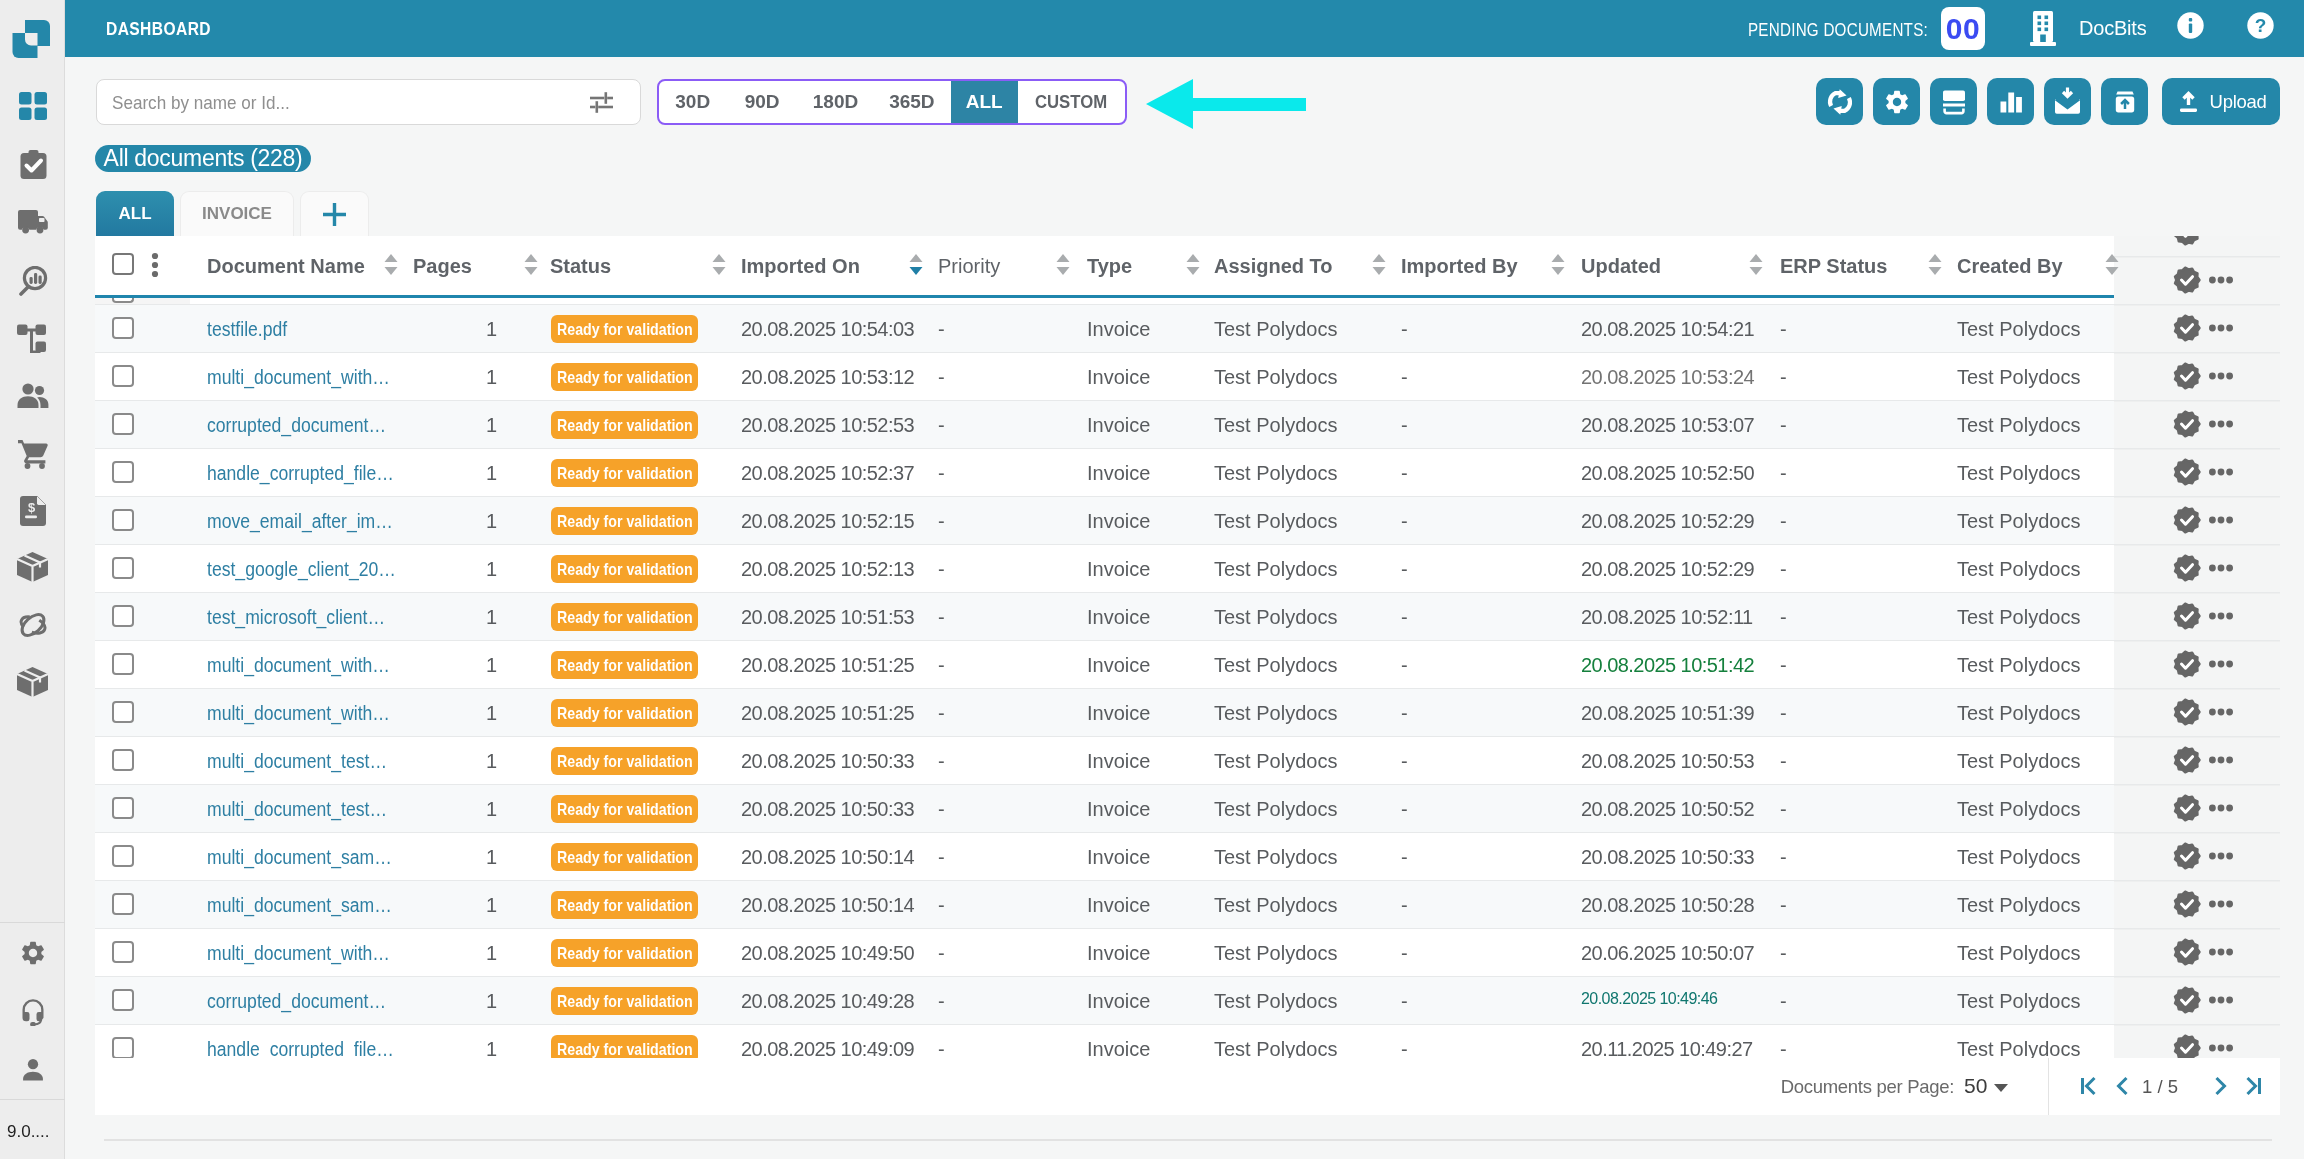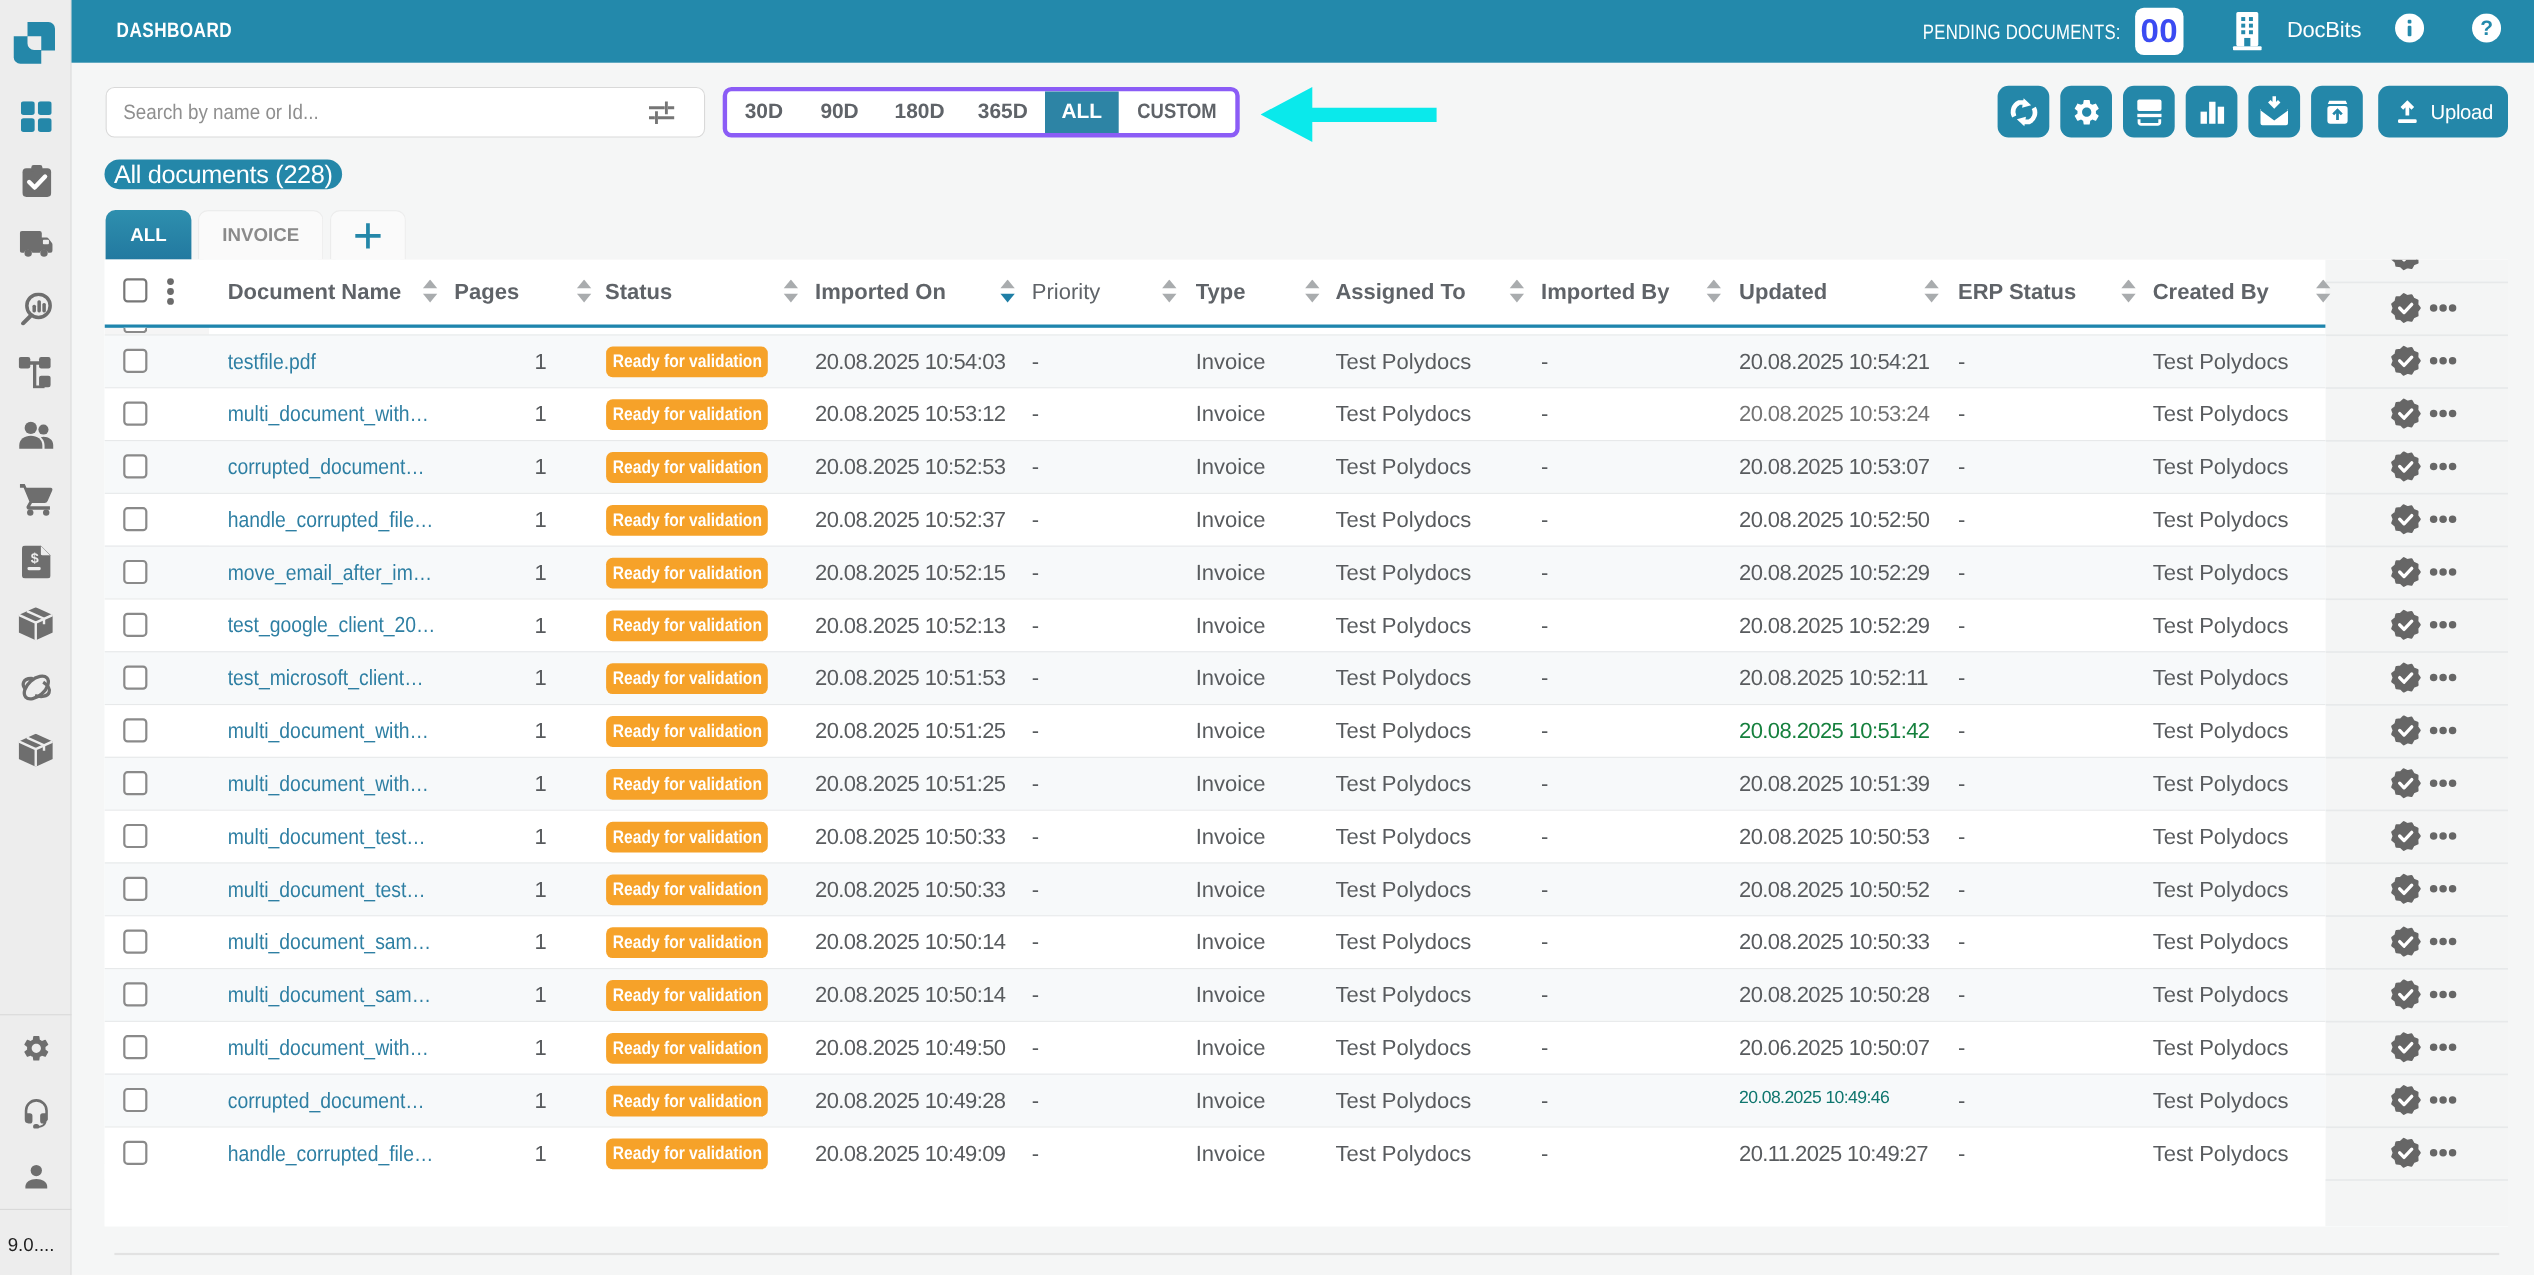--- a/index.html
+++ b/index.html
@@ -125,21 +125,21 @@
 <svg class="abs" style="left:590px;top:91px" width="23" height="23" viewBox="0 0 23 23">
 <g stroke="#757575" stroke-width="2.6" stroke-linecap="square">
 <line x1="1" y1="7" x2="13" y2="7"></line>
       <line x1="18.5" y1="7" x2="22" y2="7"></line>
 <line x1="15.8" y1="2.5" x2="15.8" y2="11.5"></line>
 <line x1="1" y1="16" x2="4" y2="16"></line>
       <line x1="9.5" y1="16" x2="22" y2="16"></line>
 <line x1="6.8" y1="11.5" x2="6.8" y2="20.5"></line>
 </g>
   </svg>
-<div class="abs" style="left:657px;top:79px;width:470px;height:46px;background:#fff;border:4px solid #8b5cf6;border-radius:8px;overflow:hidden;display:flex">
+<div class="abs" style="left:657px;top:79px;width:470px;height:46px;background:#fff;border:2px solid #8b5cf6;border-radius:8px;overflow:hidden;display:flex">
 <div style="width:68px;height:100%;color:#5f6368;font-size:19px;font-weight:bold;display:flex;align-items:center;justify-content:center">
       <span style="display:inline-block;transform:scaleX(1);transform-origin:center">30D</span>
     </div>
 <div style="width:72px;height:100%;color:#5f6368;font-size:19px;font-weight:bold;display:flex;align-items:center;justify-content:center">
       <span style="display:inline-block;transform:scaleX(1);transform-origin:center">90D</span>
     </div>
 <div style="width:76px;height:100%;color:#5f6368;font-size:19px;font-weight:bold;display:flex;align-items:center;justify-content:center">
       <span style="display:inline-block;transform:scaleX(1);transform-origin:center">180D</span>
     </div>
 <div style="width:78px;height:100%;color:#5f6368;font-size:19px;font-weight:bold;display:flex;align-items:center;justify-content:center">
@@ -646,13 +646,36 @@
       </div>
 <div class="abs" style="left:646px;top:13px;font-size:20px;letter-spacing:-0.55px;color:#585b5e">20.08.2025 10:49:09</div>
 <div class="abs" style="left:843px;top:13px;font-size:20px;color:#585b5e">-</div>
 <div class="abs" style="left:992px;top:13px;font-size:20px;color:#585b5e">Invoice</div>
 <div class="abs" style="left:1119px;top:13px;font-size:20px;color:#585b5e">Test Polydocs</div>
 <div class="abs" style="left:1306px;top:13px;font-size:20px;color:#585b5e">-</div>
 <div class="abs" style="left:1486px;top:13px;font-size:20px;letter-spacing:-0.55px;color:#585b5e">20.11.2025 10:49:27</div>
 <div class="abs" style="left:1685px;top:13px;font-size:20px;color:#585b5e">-</div>
 <div class="abs" style="left:1862px;top:13px;font-size:20px;color:#585b5e">Test Polydocs</div>
 </div>
+<div class="abs" style="left:0;top:822px;width:2185px;height:57px;background:#fff">
+<div class="abs" style="right:326px;top:18px;font-size:18.5px;color:#6a6a6a;letter-spacing:-0.3px">Documents per Page:</div>
+<div class="abs" style="left:1869px;top:16px;font-size:21px;color:#3c3c3c">50</div>
+<svg class="abs" style="left:1898px;top:25px" width="16" height="10" viewBox="0 0 16 10">
+        <polygon points="1,1 15,1 8,9" fill="#555"></polygon>
+      </svg>
+<div class="abs" style="left:1953px;top:0;width:1px;height:57px;background:#e3e3e3"></div>
+<svg class="abs" style="left:1983px;top:17px" width="22" height="22" viewBox="0 0 22 22">
+        <path d="M16.5 3 l-8 8 8 8" fill="none" stroke="#2e86a8" stroke-width="3"></path>
+        <line x1="4.5" y1="3" x2="4.5" y2="19" stroke="#2e86a8" stroke-width="3"></line>
+      </svg>
+<svg class="abs" style="left:2017px;top:17px" width="22" height="22" viewBox="0 0 22 22">
+        <path d="M14.5 3 l-8 8 8 8" fill="none" stroke="#2e86a8" stroke-width="3"></path>
+      </svg>
+<div class="abs" style="left:2040px;top:18px;width:50px;text-align:center;font-size:18.5px;color:#555">1 / 5</div>
+<svg class="abs" style="left:2114px;top:17px" width="22" height="22" viewBox="0 0 22 22">
+        <path d="M7.5 3 l8 8 -8 8" fill="none" stroke="#2e86a8" stroke-width="3"></path>
+      </svg>
+<svg class="abs" style="left:2147px;top:17px" width="22" height="22" viewBox="0 0 22 22">
+        <path d="M5.5 3 l8 8 -8 8" fill="none" stroke="#2e86a8" stroke-width="3"></path>
+        <line x1="17.5" y1="3" x2="17.5" y2="19" stroke="#2e86a8" stroke-width="3"></line>
+      </svg>
+</div>
 </div>
 <div class="abs" style="left:104px;top:1139px;width:2168px;height:1.5px;background:#e2e2e2"></div>
 </body></html>

